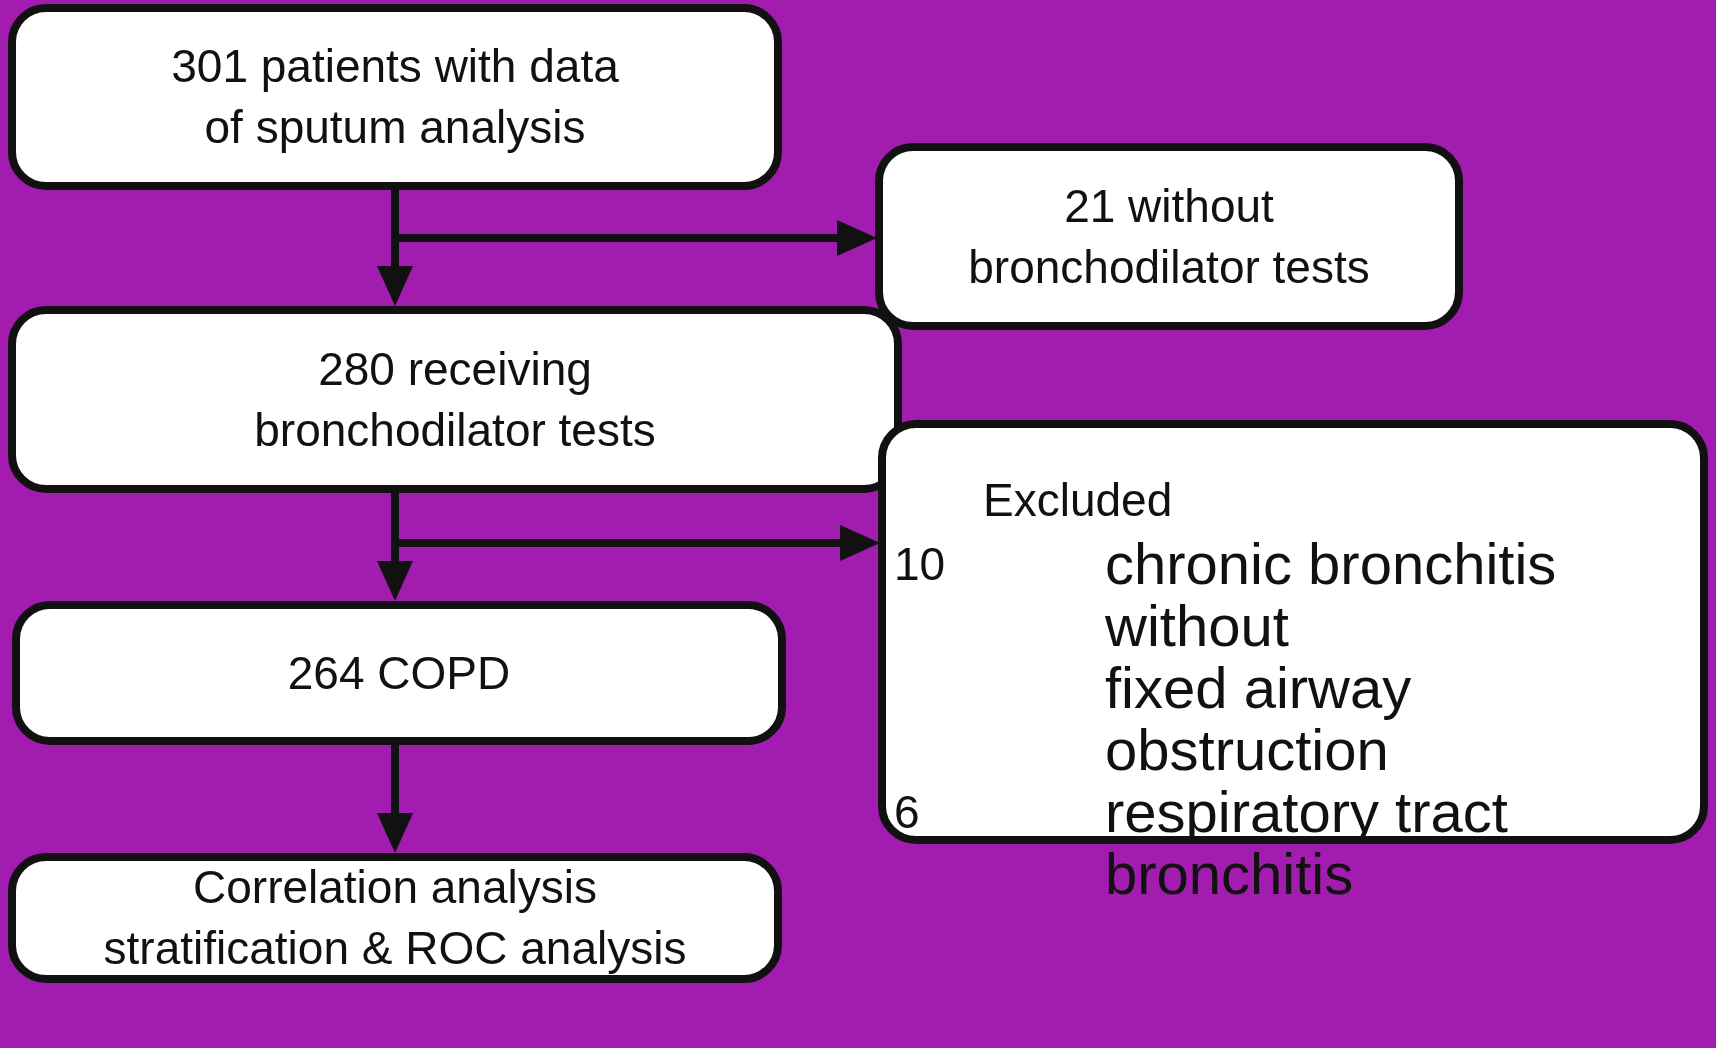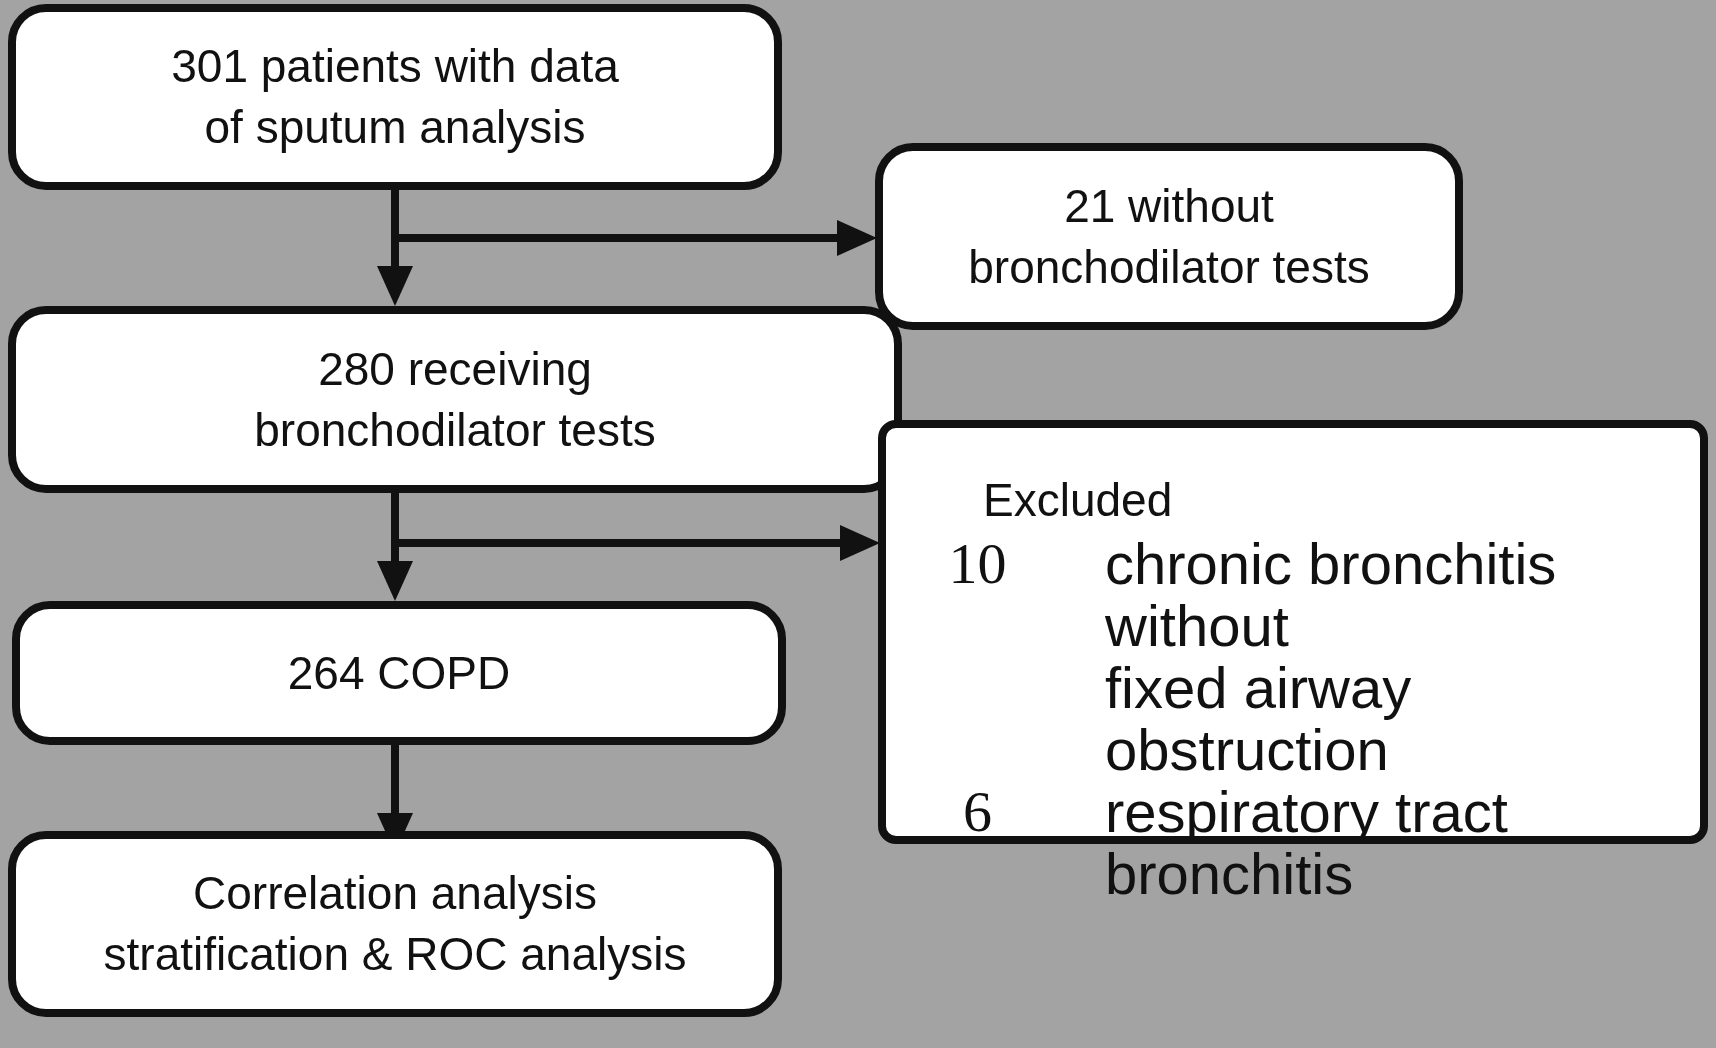--- a/index.html
+++ b/index.html
@@ -4,21 +4,21 @@
 <style>
   html, body {
     margin: 0;
     padding: 0;
     background: #ffffff;
   }
   #canvas {
     position: relative;
     width: 1716px;
     height: 1048px;
-    background: #a3a3a3;
+    background: #a21caf;
     font-family: "Liberation Sans", sans-serif;
     color: #111111;
     overflow: hidden;
   }
   .node {
     position: absolute;
     box-sizing: border-box;
     background: #ffffff;
     border: 8px solid #111111;
     border-radius: 38px;
@@ -32,41 +32,40 @@
   .node-label {
     font-size: 46px;
     line-height: 61px;
     white-space: pre-line;
     color: #111111;
   }
   
   #node-sputum         { left: 8px;   top: 4px;   width: 774px; height: 186px; }
   #node-bronchodilator { left: 8px;   top: 306px; width: 894px; height: 187px; }
   #node-copd           { left: 12px;   top: 601px; width: 774px; height: 144px; }
-  #node-analysis       { left: 8px;   top: 831px; width: 774px; height: 186px; }
+  #node-analysis       { left: 8px;   top: 853px; width: 774px; height: 130px; }
   #node-no-bronchodilator { left: 875px; top: 143px; width: 588px; height: 187px; }
-  #node-excluded       { left: 878px; top: 420px; width: 830px; height: 424px; padding: 41px 20px 20px 8px; border-radius: 18px; }
+  #node-excluded       { left: 878px; top: 420px; width: 830px; height: 424px; padding: 41px 20px 20px 8px; }
 
   
   .excluded-heading {
     font-size: 46px;
     line-height: 62px;
     margin-left: 89px;
     margin-bottom: 2px;
   }
   .excluded-row {
     display: flex;
     align-items: flex-start;
   }
   .excluded-num {
     flex: 0 0 167px;
-    text-align: center;
-    font-size: 58px;
+    text-align: left;
+    font-size: 46px;
     line-height: 62px;
-    font-family: Liberation Serif, serif;
   }
   .excluded-reason {
     margin-left: 44px;
     font-size: 58px;
     line-height: 62px;
     white-space: pre-line;
   }
   #flow-arrows {
     position: absolute;
     left: 0;

